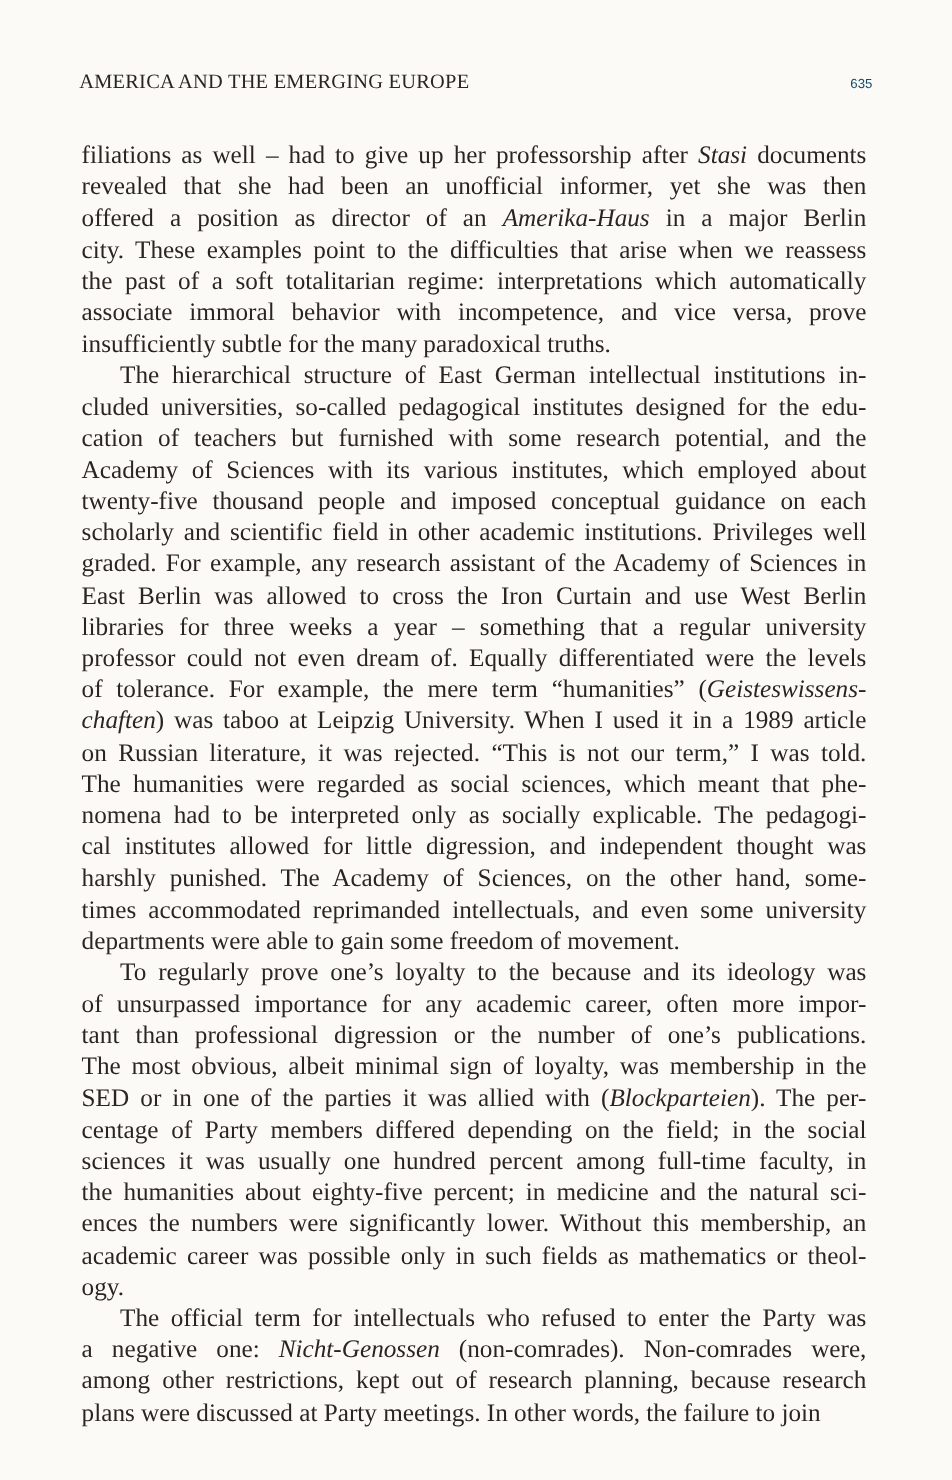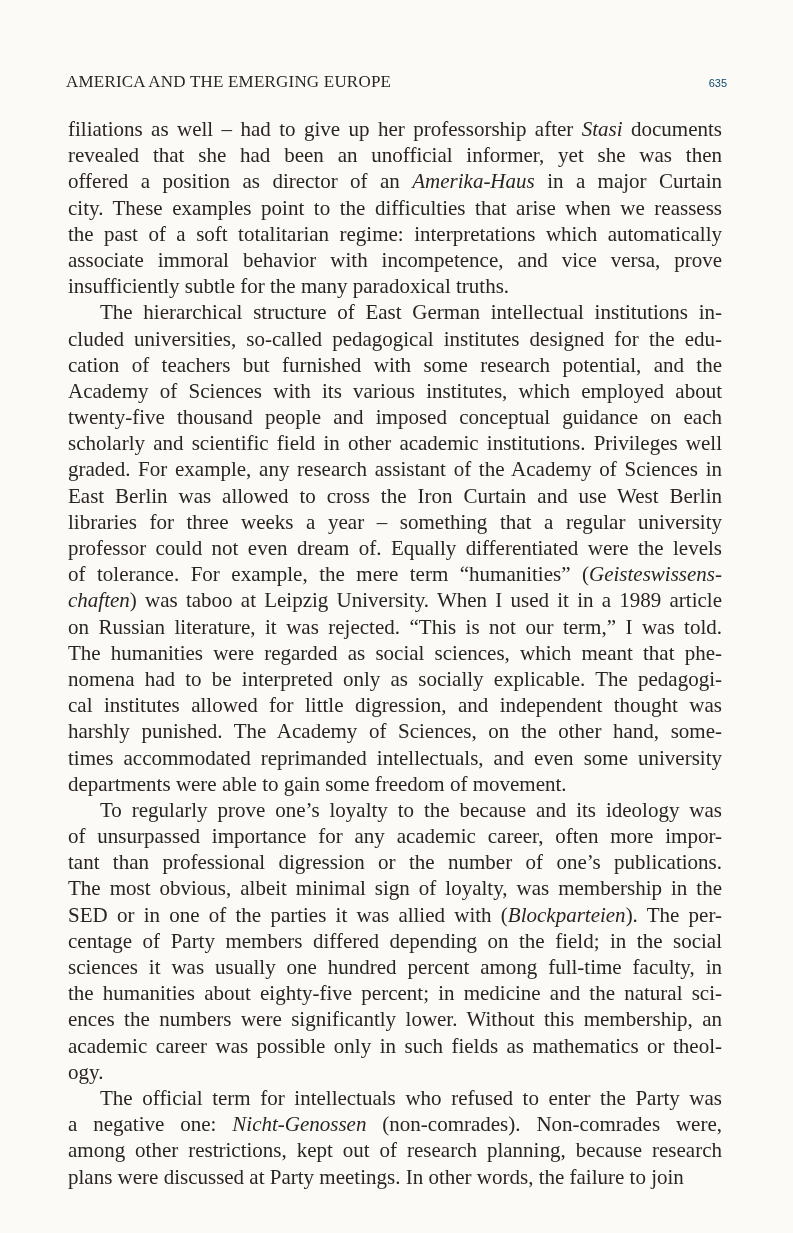--- a/index.html
+++ b/index.html
@@ -5,21 +5,21 @@
   html, body { margin: 0; padding: 0; }
   body {
     width: 793px; height: 1233px;
     background: #fbfaf6;
     color: #2a2522;
     font-family: "Liberation Serif", "DejaVu Serif", serif;
     position: relative;
     overflow: hidden;
   }
   .running-head {
-    position: absolute; left: 66px; right: 66px; top: 72px; height: 24px;
+    position: absolute; left: 66px; right: 66px; top: 58px; height: 24px;
     display: flex; justify-content: space-between; align-items: baseline;
   }
   .running-title {
     font-size: 17px; letter-spacing: 0.2px; color: #2a2522;
   }
   .page-number {
     font-family: "Liberation Sans", "DejaVu Sans", sans-serif;
     font-weight: normal; font-size: 11px; color: #0c4a6e;
   }
   .body-text {
@@ -43,21 +43,21 @@
 
 <div class="running-head">
   <span class="running-title">AMERICA AND THE EMERGING EUROPE</span>
   <span class="page-number">635</span>
 </div>
 
 <div class="body-text" id="body-text">
     <div>
       <span class="line"><span>filiations as well – had to give up her professorship after </span><i>Stasi</i><span> documents</span></span>
       <span class="line"><span>revealed that she had been an unofficial informer, yet she was then</span></span>
-      <span class="line"><span>offered a position as director of an </span><i>Amerika-Haus</i><span> in a major Curtain</span></span>
+      <span class="line"><span>offered a position as director of an </span><i>Amerika-Haus</i><span> in a major Berlin</span></span>
       <span class="line"><span>city. These examples point to the difficulties that arise when we reassess</span></span>
       <span class="line"><span>the past of a soft totalitarian regime: interpretations which automatically</span></span>
       <span class="line"><span>associate immoral behavior with incompetence, and vice versa, prove</span></span>
       <span class="line last"><span>insufficiently subtle for the many paradoxical truths.</span></span>
     </div>
     <div>
       <span class="line indent"><span>The hierarchical structure of East German intellectual institutions in-</span></span>
       <span class="line"><span>cluded universities, so-called pedagogical institutes designed for the edu-</span></span>
       <span class="line"><span>cation of teachers but furnished with some research potential, and the</span></span>
       <span class="line"><span>Academy of Sciences with its various institutes, which employed about</span></span>

